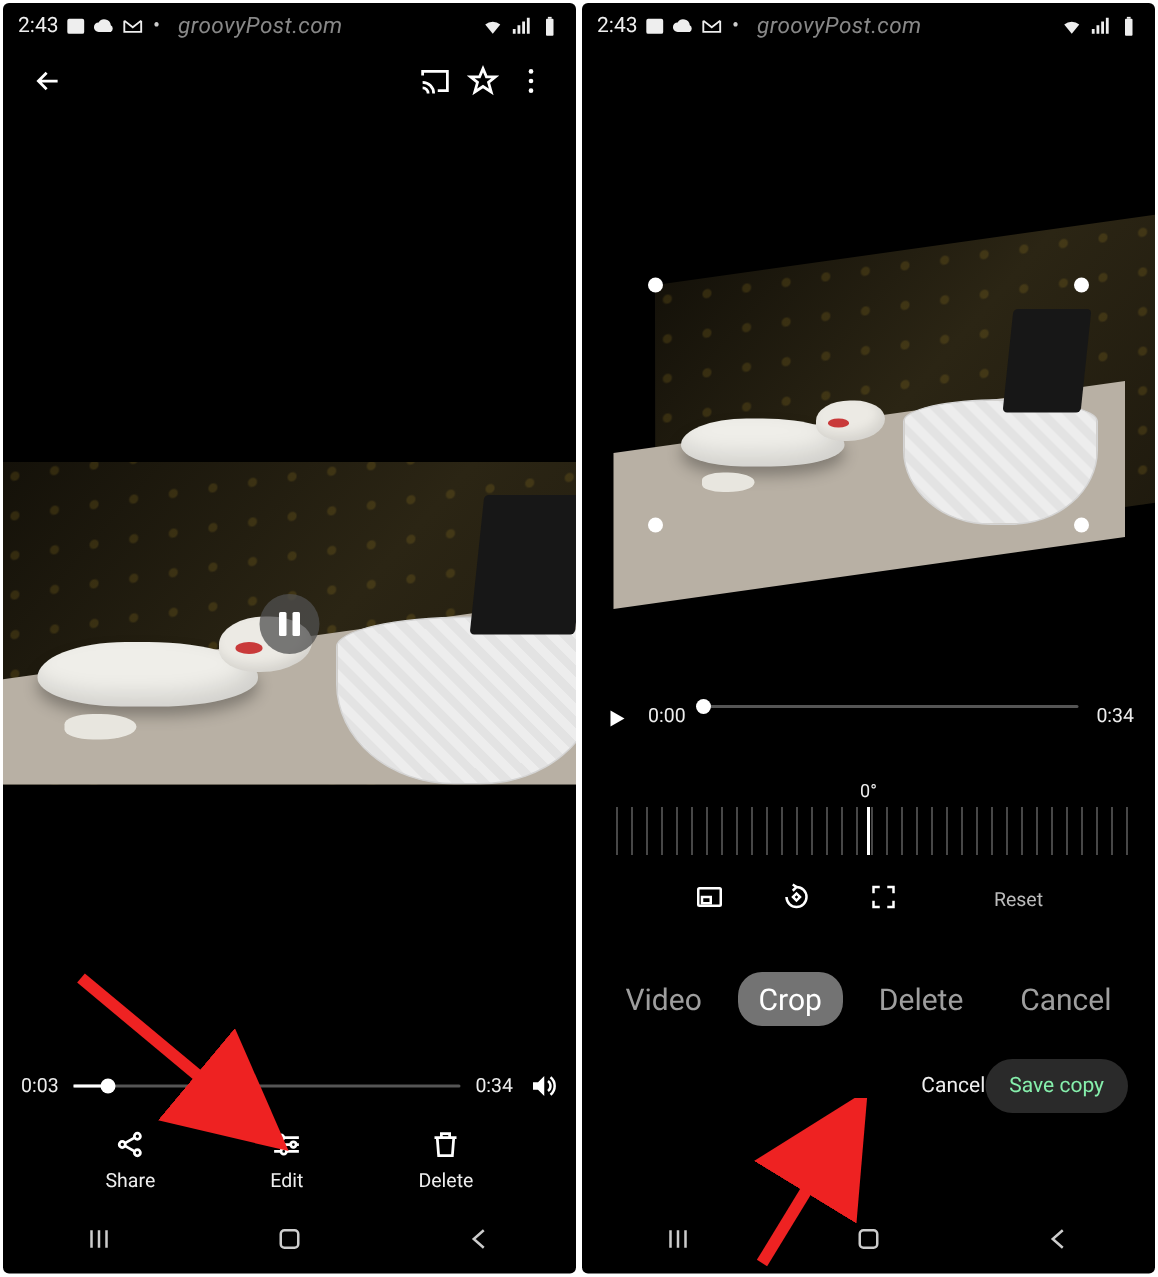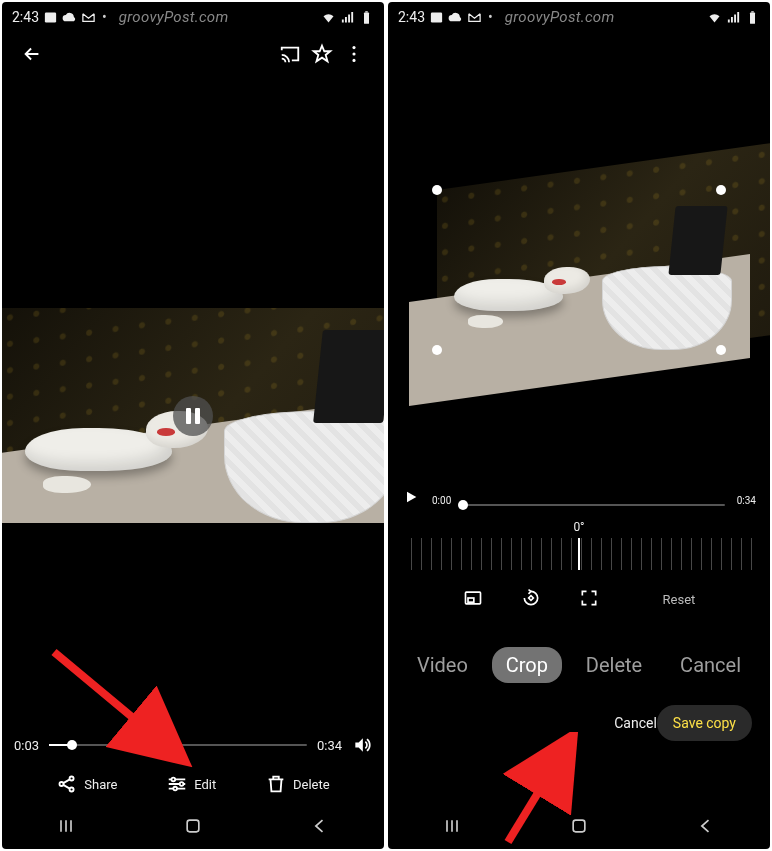--- a/index.html
+++ b/index.html
@@ -152,34 +152,34 @@
   .seek-track {
     flex:1; position:relative; height:2px; background:#555; border-radius:1px;
   }
   .seek-fill { position:absolute; left:0; top:0; height:100%; background:#fff; }
   .seek-thumb { position:absolute; top:50%; width:10px; height:10px; border-radius:50%; background:#fff; transform:translate(-50%,-50%); }
   
   .actions {
     display:flex; justify-content:space-around;
     padding: 8px 30px 8px 30px;
   }
-  .action { display:flex; flex-direction:row; align-items:center; gap:6px; font-size:13px; color:#eee;}
+  .action { display:flex; flex-direction:column; align-items:center; gap:6px; font-size:13px; color:#eee;}
   .action .icn { width:22px; height:22px; display:flex; align-items:center; justify-content:center;}
   
   .navbar {
     margin-top:auto;
     height:46px;
     display:flex; justify-content:space-around; align-items:center;
     color:#ccc;
   }
   .nav-btn{ width:24px; height:24px; display:flex; align-items:center; justify-content:center;}
   
   .play-row {
-    display:flex; align-items:flex-end; gap:12px;
-    padding: 0 14px; height:36px; font-size:10px; margin-top:120px;
+    display:flex; align-items:flex-start; gap:12px;
+    padding: 0 14px; height:36px; font-size:13px; margin-top:120px;
   }
   .play-btn{ width:18px; height:18px; display:flex; align-items:center; justify-content:center;}
   .angle-row { text-align:center; font-size:12px; color:#eee; margin-top:14px; }
   .ruler {
     margin: 4px 14px 0 14px;
     height:32px;
     position:relative;
   }
   .ruler-ticks {
     position:absolute; inset:0;
@@ -197,21 +197,21 @@
     margin-top:36px; font-size:20px; color:#9e9e9e;
     padding: 0 10px;
   }
   .tab { padding:6px 14px; border-radius:16px; }
   .tab.active { background:#737373; color:#fff; }
   .bottom-row {
     display:flex; justify-content:flex-end; align-items:center;
     padding: 22px 18px 10px 18px; font-size:14px;
   }
   .save-copy {
-    background:#2a2a2a; color:#fde047;
+    background:#2a2a2a; color:#86efac;
     padding:10px 16px; border-radius:20px;
   }
   
   .arrow {
     position:absolute;
     pointer-events:none;
   }
   .arrow svg { display:block; }
   
   .fill { flex:1; }

